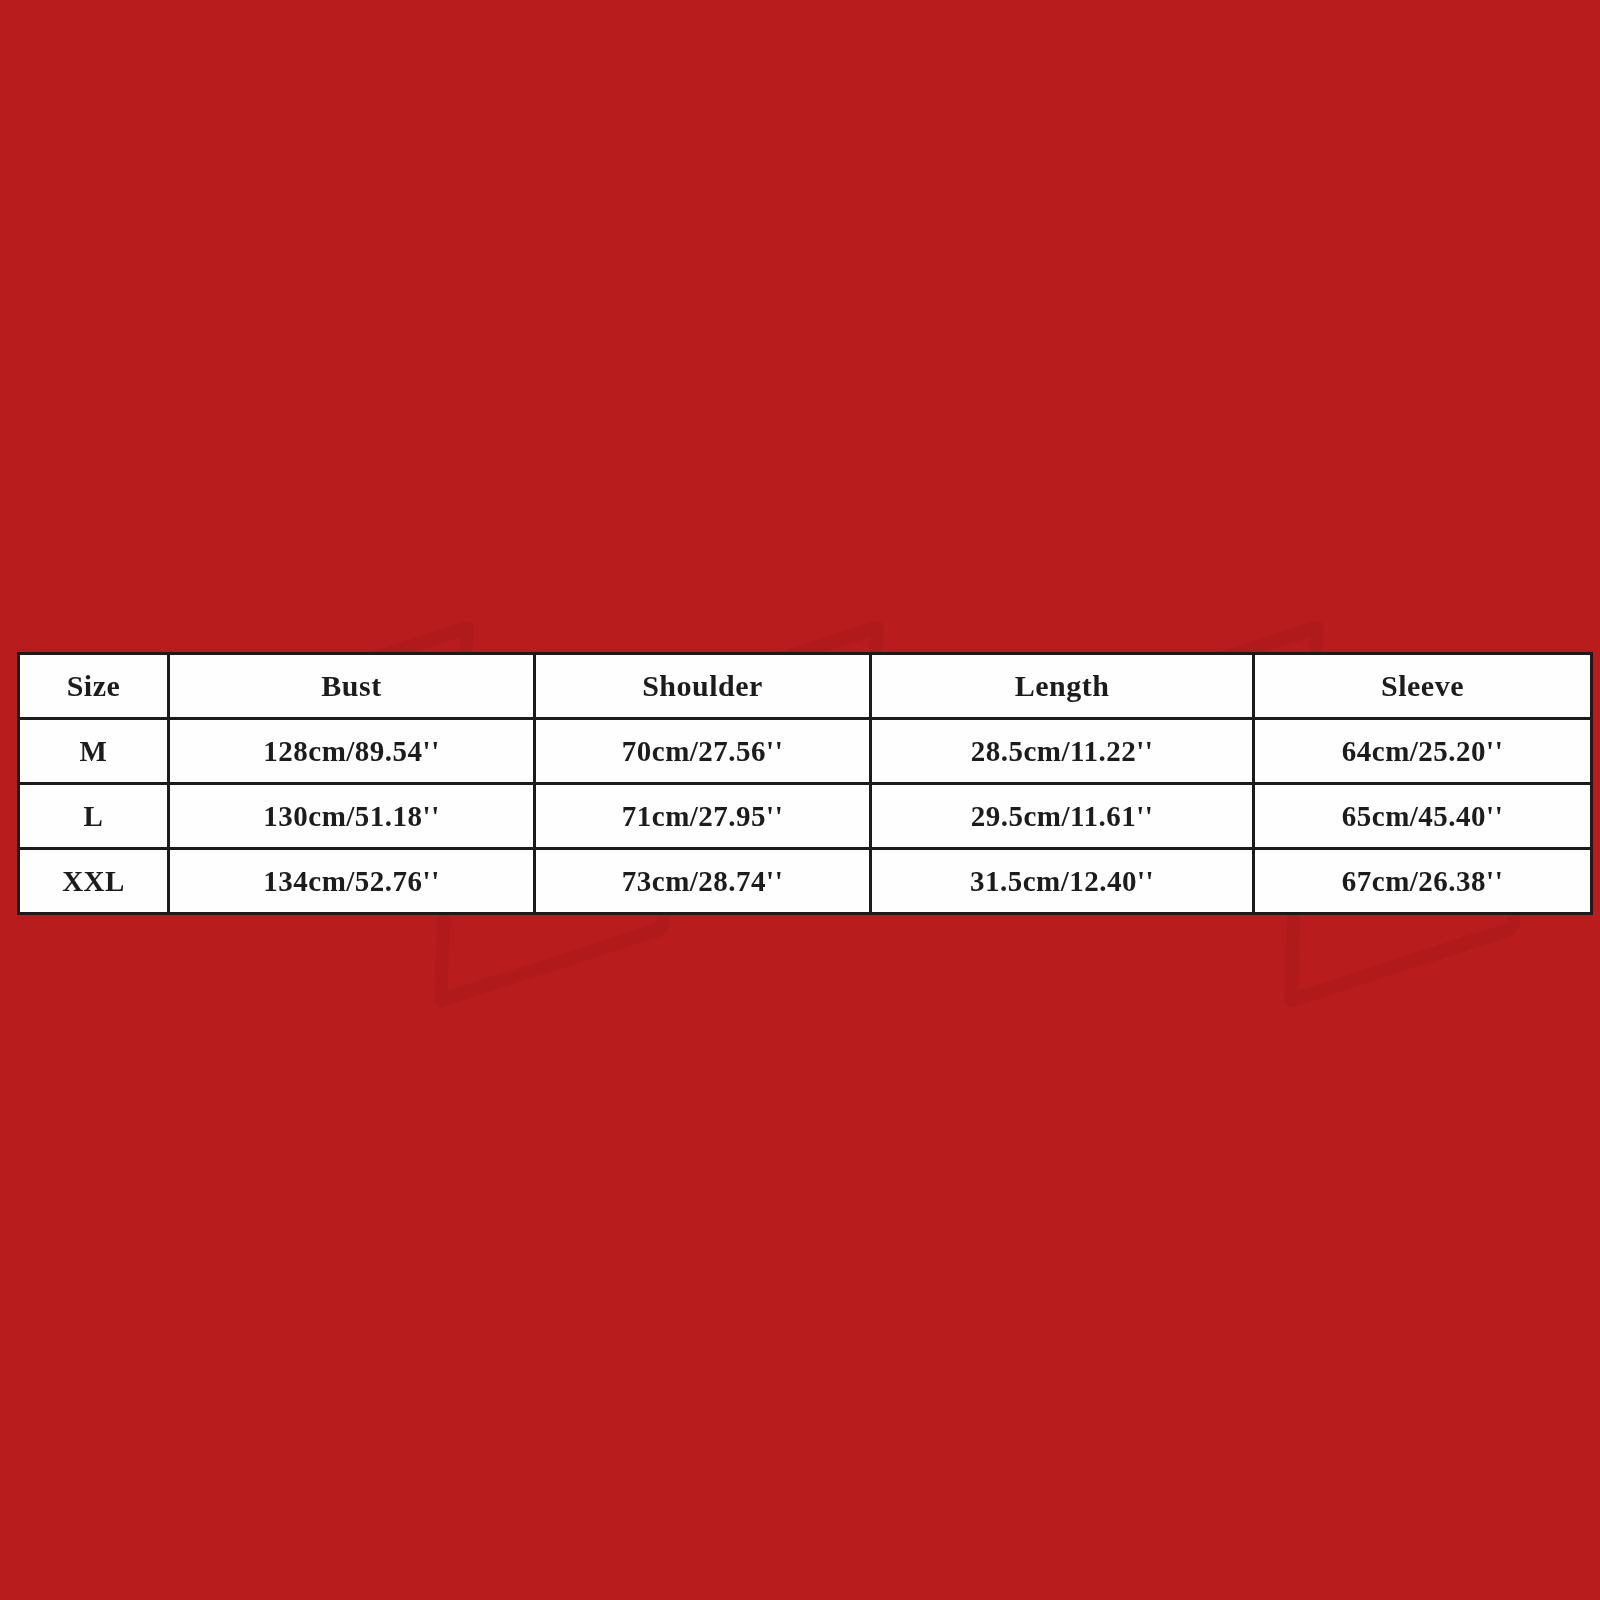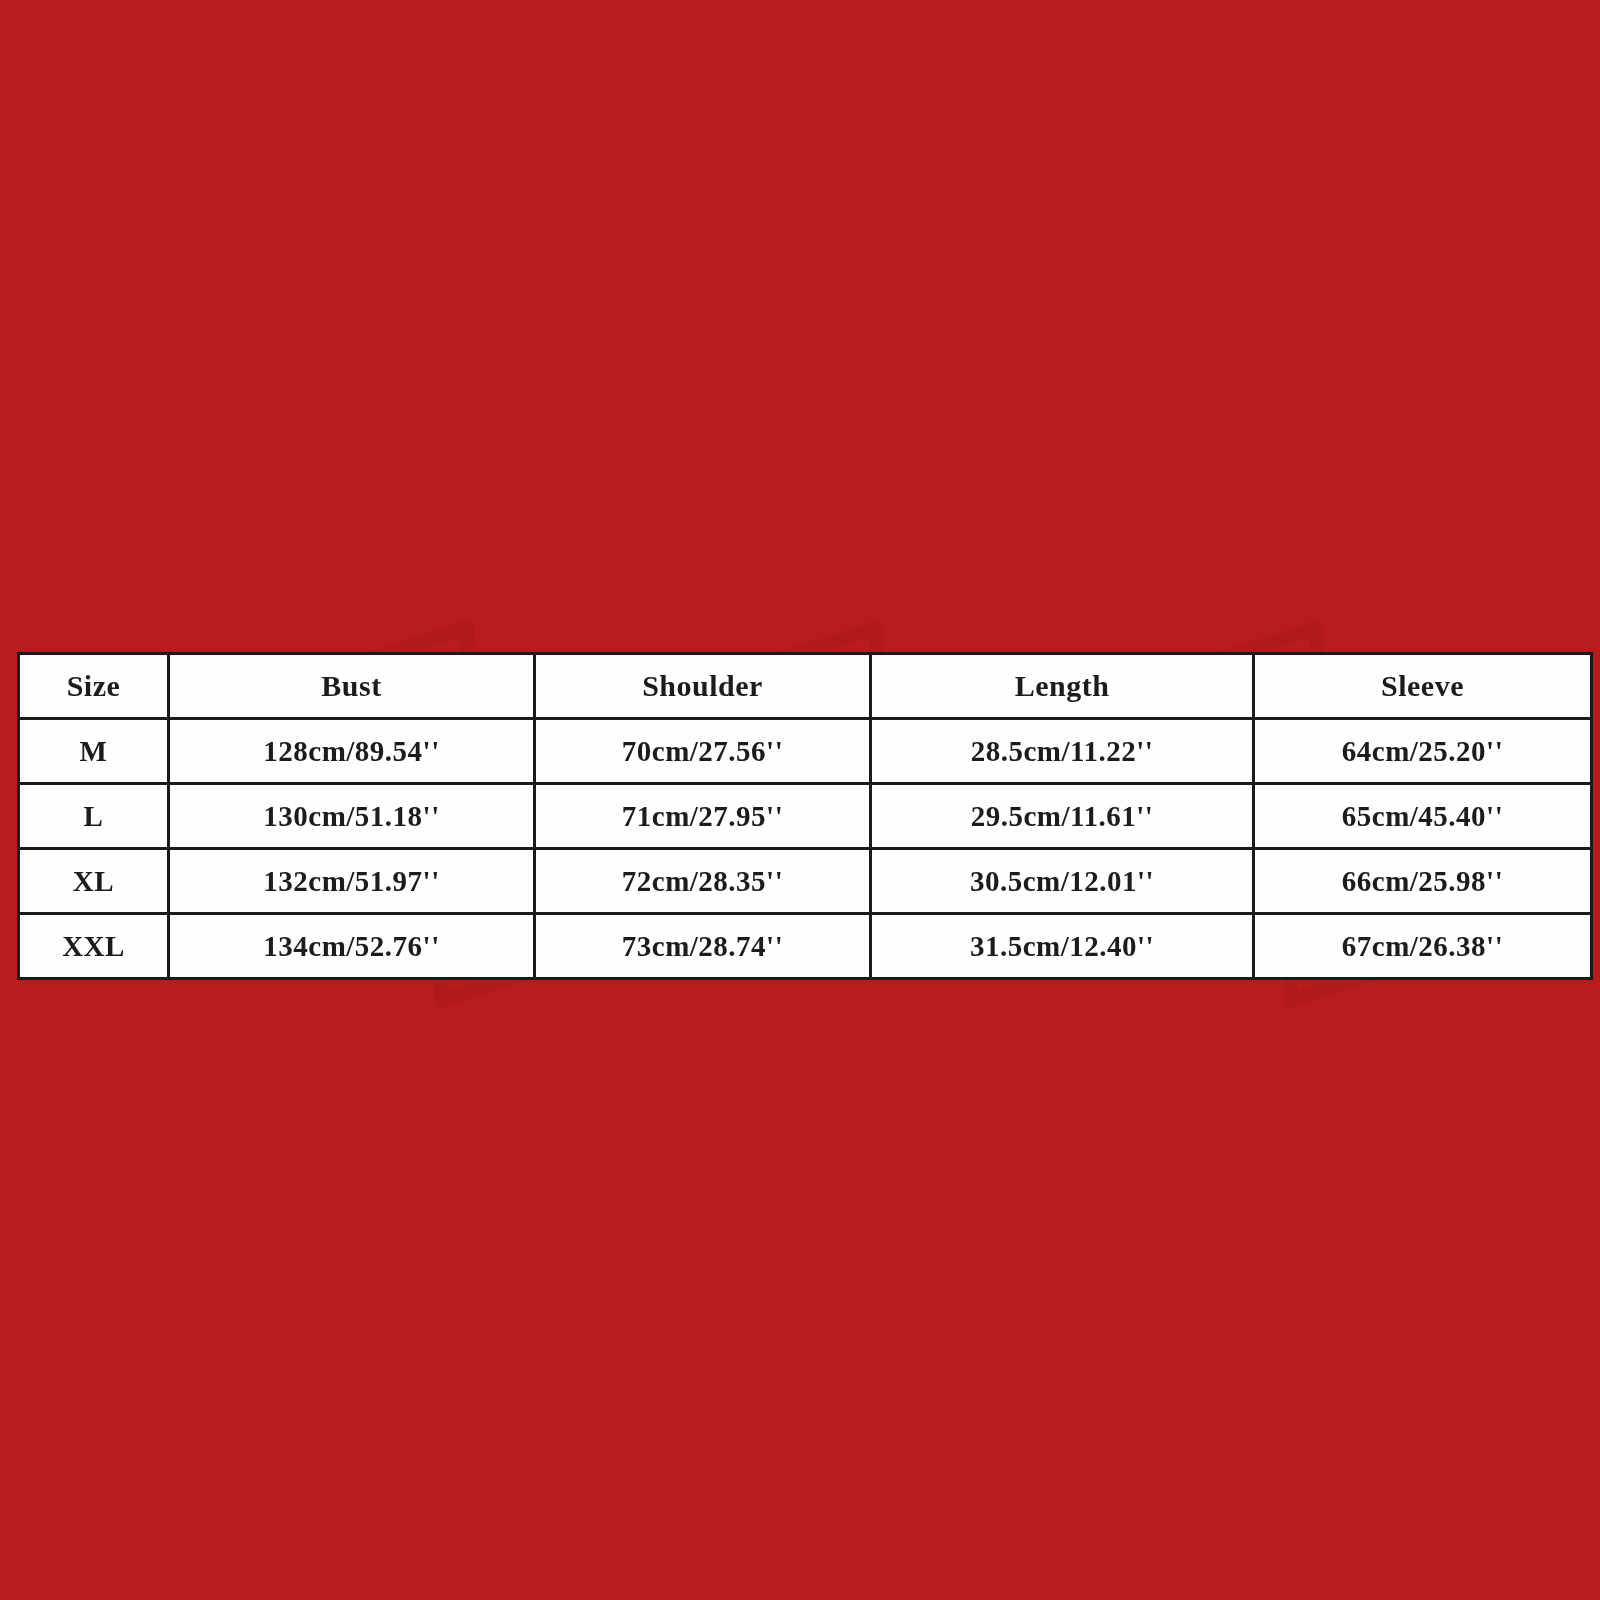--- a/index.html
+++ b/index.html
@@ -92,27 +92,20 @@
         <td>64cm/25.20''</td>
       </tr>
       <tr>
         <td>L</td>
         <td>130cm/51.18''</td>
         <td>71cm/27.95''</td>
         <td>29.5cm/11.61''</td>
         <td>65cm/45.40''</td>
       </tr>
       <tr>
-        <td>XL</td>
-        <td>132cm/51.97''</td>
-        <td>72cm/28.35''</td>
-        <td>30.5cm/12.01''</td>
-        <td>66cm/25.98''</td>
-      </tr>
-      <tr>
         <td>XXL</td>
         <td>134cm/52.76''</td>
         <td>73cm/28.74''</td>
         <td>31.5cm/12.40''</td>
         <td>67cm/26.38''</td>
       </tr>
     </tbody>
   </table>
 
 </div>

